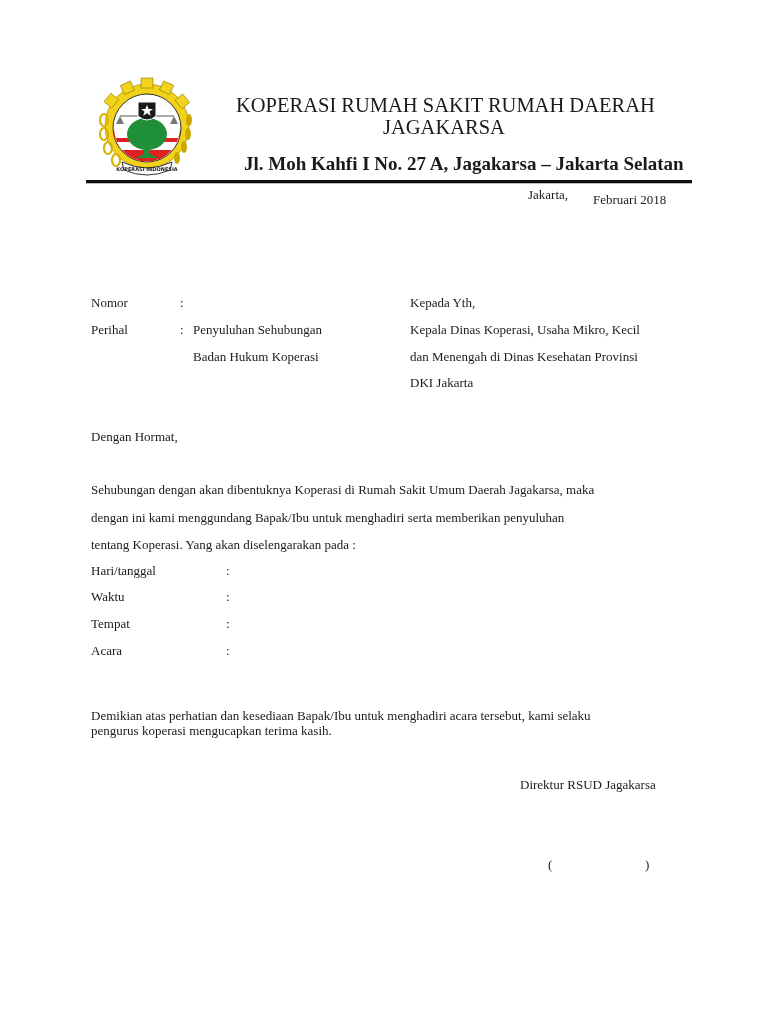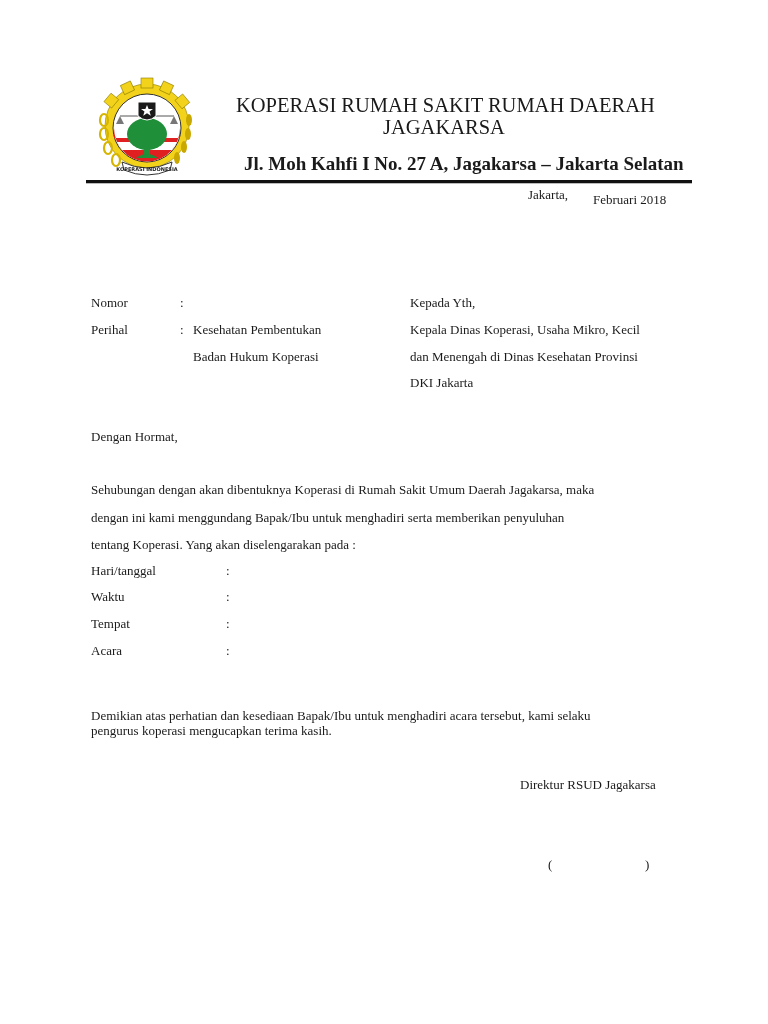--- a/index.html
+++ b/index.html
@@ -73,21 +73,21 @@
 <div class="rule"></div>
 <div class="rule2"></div>
 
 <div class="abs body-text date-city">Jakarta,</div>
 <div class="abs body-text date-val">Februari 2018</div>
 
 <div class="abs body-text" style="left:91px; top:295px;">Nomor</div>
 <div class="abs body-text" style="left:180px; top:295px;">:</div>
 <div class="abs body-text" style="left:91px; top:322px;">Perihal</div>
 <div class="abs body-text" style="left:180px; top:322px;">:</div>
-<div class="abs body-text" style="left:193px; top:322px;">Kesehatan Pembentukan</div>
+<div class="abs body-text" style="left:193px; top:322px;">Penyuluhan Sehubungan</div>
 <div class="abs body-text" style="left:193px; top:349px;">Badan Hukum Koperasi</div>
 
 <div class="abs body-text" style="left:410px; top:295px;text-align:center;">Kepada Yth,</div>
 <div class="abs body-text" style="left:410px; top:322px;">Kepala Dinas Koperasi, Usaha Mikro, Kecil</div>
 <div class="abs body-text" style="left:410px; top:349px;text-align:center;">dan Menengah di Dinas Kesehatan Provinsi</div>
 <div class="abs body-text" style="left:410px; top:375px;">DKI Jakarta</div>
 
 <div class="abs body-text" style="left:91px; top:429px;">Dengan Hormat,</div>
 
 <div class="abs body-text" style="left:91px; top:482px;">Sehubungan dengan akan dibentuknya Koperasi di Rumah Sakit Umum Daerah Jagakarsa, maka</div>

